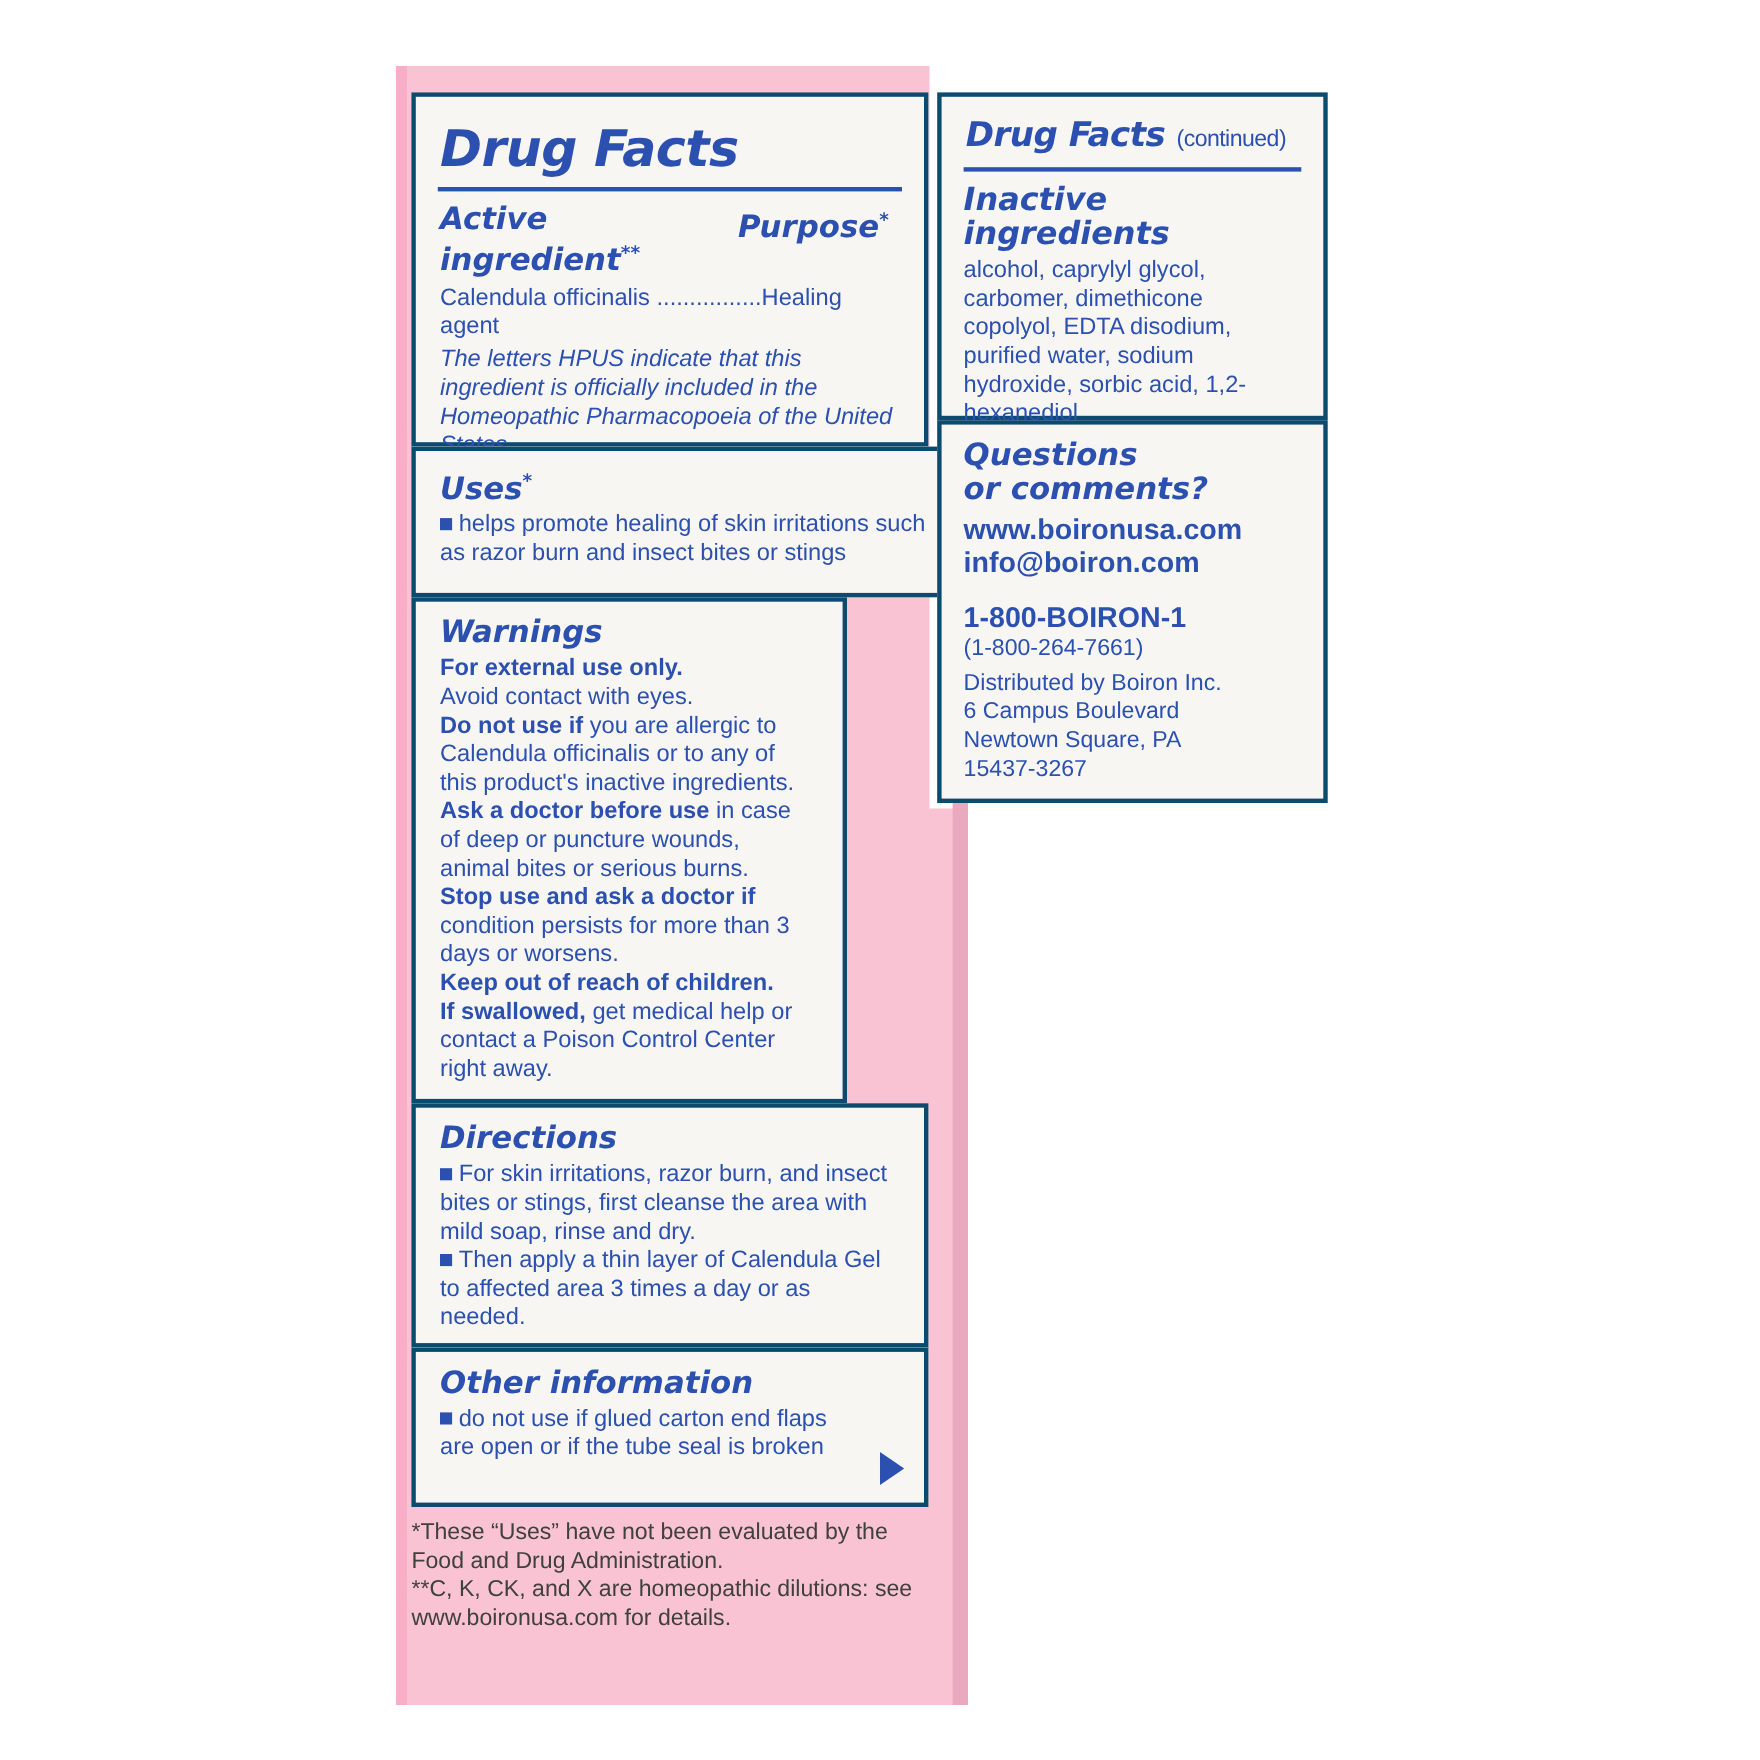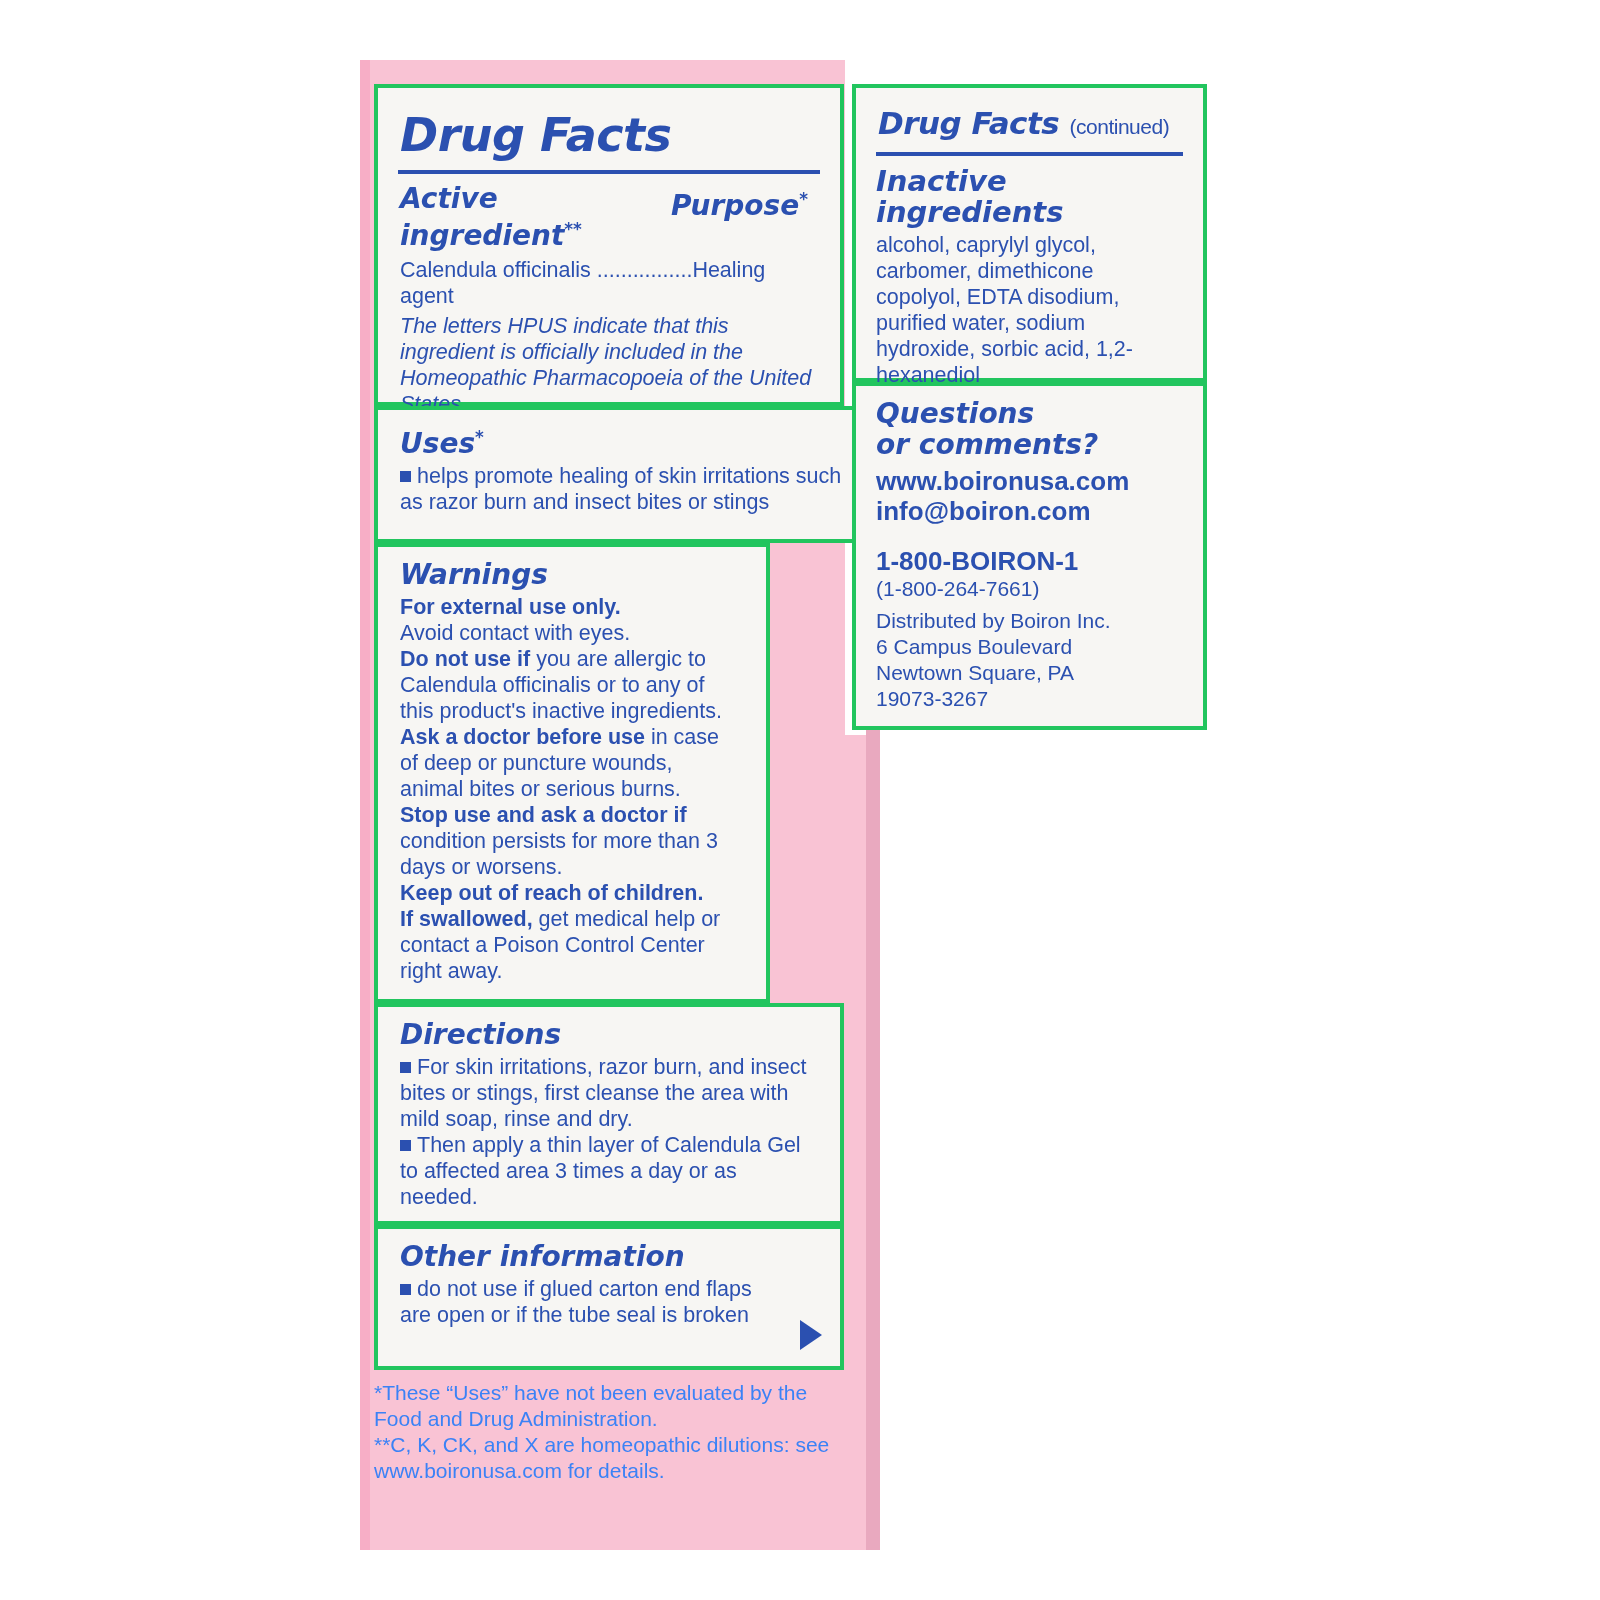--- a/index.html
+++ b/index.html
@@ -46,21 +46,21 @@
     top: 728px;
     width: 14px;
     height: 822px;
     background: #e9a9bf;
   }
 
   
   .panel {
     position: absolute;
     background: #f7f6f3;
-    border: 4px solid #22c55e;
+    border: 4px solid #0c4a6e;
     box-sizing: border-box;
   }
 
   .col-left { left: 374px; }
   .col-right { left: 852px; }
 
   .title {
     font-family: "DejaVu Sans", sans-serif;
     font-weight: bold;
     font-style: italic;
@@ -154,21 +154,21 @@
     border-left: 22px solid #2b50b0;
     border-top: 15px solid transparent;
     border-bottom: 15px solid transparent;
   }
 
   .footnotes {
     position: absolute;
     left: 374px;
     top: 1380px;
     width: 470px;
-    color: #3b82f6;
+    color: #404040;
     font-size: 21px;
     line-height: 26px;
   }
 
   .q-big {
     color: #2b50b0;
     font-weight: bold;
     font-size: 26px;
     line-height: 30px;
   }
@@ -250,14 +250,14 @@
 <div class="panel col-right" style="top:382px; width:355px; height:348px;">
   <div class="sec-head" style="padding:12px 0 0 20px;">Questions</div>
   <div class="sec-head" style="padding:0 0 4px 20px;">or comments?</div>
   <div class="q-big" style="padding:2px 0 0 20px;">www.boironusa.com</div>
   <div class="q-big" style="padding:0 0 0 20px;">info@boiron.com</div>
   <div class="q-big" style="padding:0 0 0 20px;margin-top:20px;">1-800-BOIRON-1</div>
   <div class="q-med" style="padding:0 0 6px 20px;">(1-800-264-7661)</div>
   <div class="q-med" style="padding:0 0 0 20px;">Distributed by Boiron Inc.</div>
   <div class="q-med" style="padding:0 0 0 20px;">6 Campus Boulevard</div>
   <div class="q-med" style="padding:0 0 0 20px;">Newtown Square, PA</div>
-  <div class="q-med" style="padding:0 0 0 20px;">19073-3267</div>
+  <div class="q-med" style="padding:0 0 0 20px;">15437-3267</div>
 </div>
 
 </body></html>

